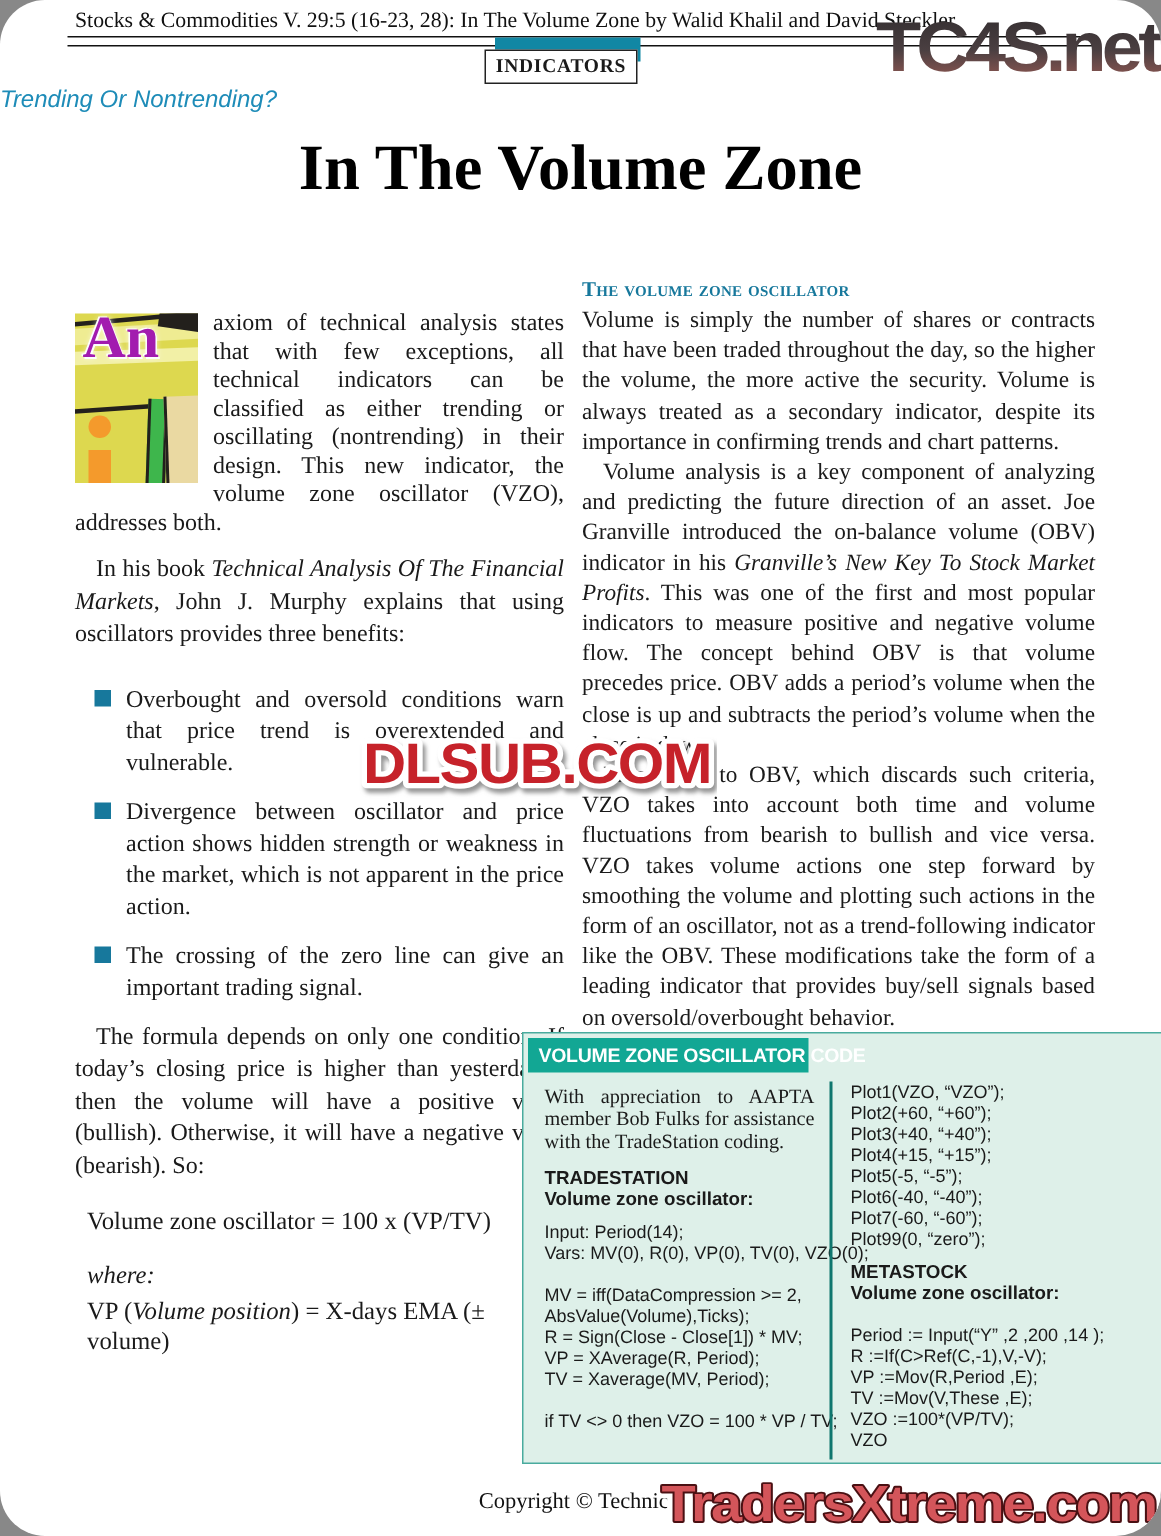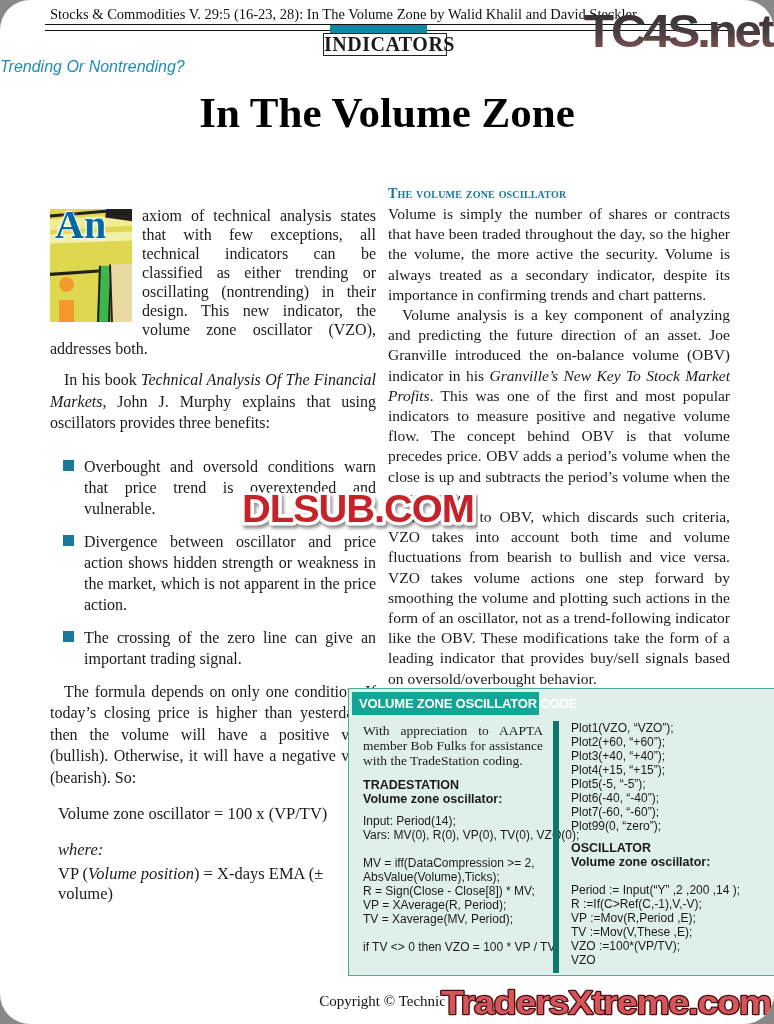--- a/index.html
+++ b/index.html
@@ -11,23 +11,23 @@
 
   
   .journal-line {
     position:absolute; top:6px; left:50px; font-size:14.5px; color:#111;
     font-family:"Liberation Serif", serif; white-space:nowrap;
   }
   .rule-a { position:absolute; top:24px; left:45px; width:684px; border-top:1.5px solid #111; }
   .rule-b { position:absolute; top:30px; left:45px; width:684px; border-top:1px solid #111; }
   .teal-tab { position:absolute; top:25px; left:330px; width:97px; height:16px; background:#1187a4; }
   .indicators-box {
-    position:absolute; top:33px; left:323px; width:124px; height:23px;
+    position:absolute; top:33px; left:323px; width:102px; height:23px;
     background:#fff; border:1.5px solid #222; text-align:center;
-    font-weight:bold; font-size:20px; letter-spacing:0.5px; line-height:20px;
+    font-weight:bold; font-size:13px; letter-spacing:0.5px; line-height:20px;
     font-family:"Liberation Serif", serif;
   }
   .subtitle {
     position:absolute; top:58px; left:0; width:100%; 
     font-family:"Liberation Sans", sans-serif; font-style:italic;
     font-size:16px; color:#1e8cb8;
   }
   .main-title {
     position:absolute; top:88px; left:0; width:100%; text-align:center;
     font-family:"Liberation Serif", serif; font-weight:bold; font-size:43px; color:#000;
@@ -50,21 +50,21 @@
   .dc-stripe2 { position:absolute; top:24px; left:-4px; width:110%; height:9px; background:#f2f0a6; transform:rotate(-2deg); }
   .dc-line1 { position:absolute; top:2px; left:-6px; width:115%; height:3px; background:#23201c; transform:rotate(-5deg); }
   .dc-line2 { position:absolute; top:62px; left:-6px; width:80%; height:3px; background:#23201c; transform:rotate(-4deg); }
   .dc-wedge { position:absolute; top:-3px; right:-8px; width:34px; height:14px; background:#23201c; transform:rotate(8deg); }
   .dc-green { position:absolute; bottom:-2px; left:48px; width:13px; height:58px; background:#3eb64c; border-left:2.5px solid #23201c; border-right:2.5px solid #23201c; transform:rotate(2deg); }
   .dc-tan { position:absolute; bottom:-2px; right:-4px; width:26px; height:60px; background:#ead9a2; border-left:2.5px solid #23201c; transform:rotate(-2deg); }
   .dc-dot { position:absolute; bottom:30px; left:9px; width:15px; height:15px; border-radius:50%; background:#f49a2c; }
   .dc-bar { position:absolute; bottom:-2px; left:9px; width:15px; height:24px; background:#f49a2c; }
   .dropcap-an {
     position:absolute; top:6px; left:5px; font-family:"Liberation Serif", serif;
-    font-weight:bold; font-size:40px; color:#0369a1;
+    font-weight:bold; font-size:40px; color:#a21caf;
     text-shadow:0 0 4px rgba(255,255,255,0.95), 1px 1px 0 #fdfdfd, -1px -1px 0 #fdfdfd;
   }
 
   .para { font-size:16px; line-height:21.5px; text-align:justify; }
   .indent { text-indent:14px; }
   .murphy { margin-top:11px; }
   .book-title { font-style:italic; }
 
   .benefits { margin:22px 0 0 0; }
   .bullet-item {
@@ -95,21 +95,21 @@
     background:#def0e9; border:1.5px solid #49ab9e;
   }
   .code-band {
     position:absolute; top:3px; left:3px; width:187px; height:23px; background:#12a794;
     color:#fff; font-family:"Liberation Sans", sans-serif; font-weight:bold;
     font-size:13px; line-height:23px; padding-left:7px; letter-spacing:-0.2px;
     white-space:nowrap;
   }
   .code-cols { position:absolute; top:30px; left:0; width:100%; height:254px; display:flex; }
   .code-left { width:204px; padding:4px 10px 0 14px; }
-  .code-right { width:170px; padding:0 6px 0 12px; border-left:6px solid #0f766e; margin-top:2px; }
+  .code-right { width:170px; padding:0 6px 0 12px; border-left:2px solid #0f766e; margin-top:2px; }
   .code-note { font-family:"Liberation Serif", serif; font-size:13.5px; line-height:15px; text-align:justify; margin-bottom:10px; }
   .code-heading { font-family:"Liberation Sans", sans-serif; font-weight:bold; font-size:12.5px; line-height:14px; }
   .code-sub { font-family:"Liberation Sans", sans-serif; font-weight:bold; font-size:12.5px; line-height:14px; margin-bottom:8px; }
   .code-lines div, .code-line { font-family:"Liberation Sans", sans-serif; font-size:12px; line-height:14px; white-space:nowrap; }
   .ms-block { margin-top:8px; }
 
   
   .footer {
     position:absolute; top:993px; left:0; width:100%; text-align:center;
     font-size:15px; color:#111;margin-left:42px;
@@ -201,40 +201,40 @@
       <div class="code-left">
         <div class="code-note">With appreciation to AAPTA member Bob Fulks for assistance with the TradeStation coding.</div>
         <div class="code-heading">TRADESTATION</div>
         <div class="code-sub">Volume zone oscillator:</div>
         <div class="code-lines">
             <div class="code-line">Input: Period(14);</div>
             <div class="code-line">Vars: MV(0), R(0), VP(0), TV(0), VZO(0);</div>
             <div class="code-line">&nbsp;</div>
             <div class="code-line">MV = iff(DataCompression &gt;= 2,</div>
             <div class="code-line">AbsValue(Volume),Ticks);</div>
-            <div class="code-line">R = Sign(Close - Close[8]) * MV;</div>
+            <div class="code-line">R = Sign(Close - Close[1]) * MV;</div>
             <div class="code-line">VP = XAverage(R, Period);</div>
             <div class="code-line">TV = Xaverage(MV, Period);</div>
             <div class="code-line">&nbsp;</div>
             <div class="code-line">if TV &lt;&gt; 0 then VZO = 100 * VP / TV;</div>
           </div>
       </div>
       <div class="code-right">
         <div class="code-lines">
             <div class="code-line">Plot1(VZO, “VZO”);</div>
             <div class="code-line">Plot2(+60, “+60”);</div>
             <div class="code-line">Plot3(+40, “+40”);</div>
             <div class="code-line">Plot4(+15, “+15”);</div>
             <div class="code-line">Plot5(-5, “-5”);</div>
             <div class="code-line">Plot6(-40, “-40”);</div>
             <div class="code-line">Plot7(-60, “-60”);</div>
             <div class="code-line">Plot99(0, “zero”);</div>
           </div>
         <div class="ms-block">
-          <div class="code-heading">OSCILLATOR</div>
+          <div class="code-heading">METASTOCK</div>
           <div class="code-heading">Volume zone oscillator:</div>
           <div class="code-lines">
               <div class="code-line">&nbsp;</div>
               <div class="code-line">Period := Input(“Y” ,2 ,200 ,14 );</div>
               <div class="code-line">R :=If(C&gt;Ref(C,-1),V,-V);</div>
               <div class="code-line">VP :=Mov(R,Period ,E);</div>
               <div class="code-line">TV :=Mov(V,These ,E);</div>
               <div class="code-line">VZO :=100*(VP/TV);</div>
               <div class="code-line">VZO</div>
             </div>

